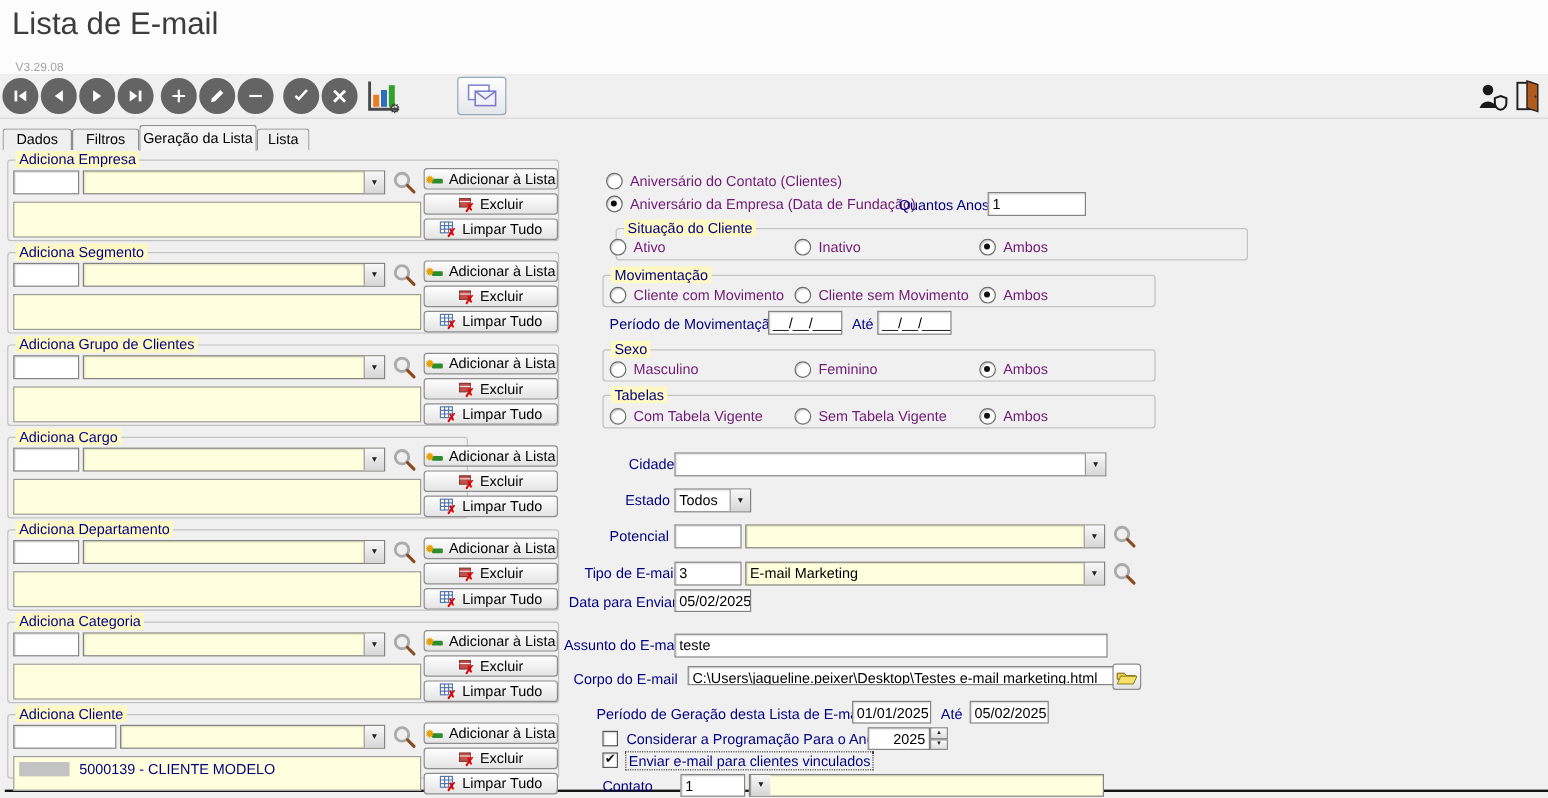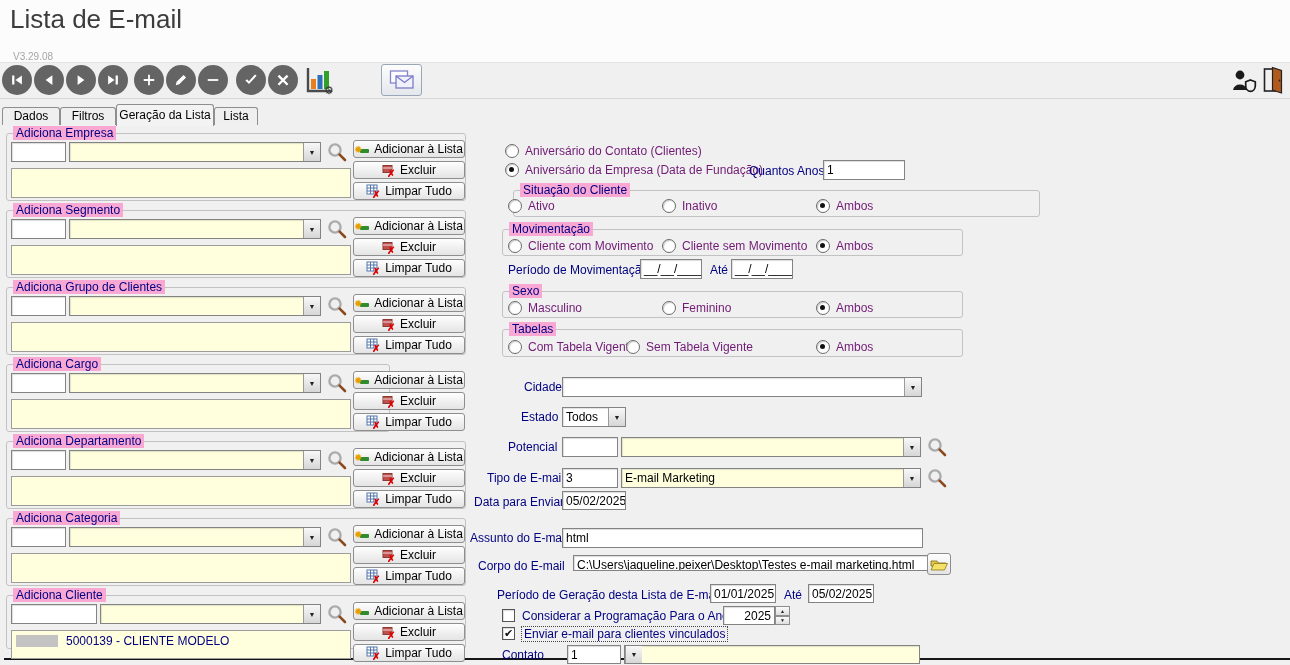--- a/index.html
+++ b/index.html
@@ -18,21 +18,21 @@
   .sqbtn{position:absolute;border:1px solid #9AA7B8;border-radius:3px;background:linear-gradient(#FDFDFD,#E4E7EB);
          display:flex;align-items:center;justify-content:center;padding:0;cursor:pointer}
   .flatico{position:absolute;background:none;border:none;padding:0;cursor:pointer}
   
   .tabs{position:absolute;left:2px;top:104px;height:21px}
   .tab{position:absolute;top:3px;height:17px;border:1px solid #8E8E8E;border-bottom:none;
        border-radius:3px 3px 0 0;background:#EFEFEF;text-align:center;font-size:12px;line-height:17px;cursor:pointer}
   .tab.active{top:0;height:21px;background:#F3F3F3;line-height:20px;z-index:2}
   
   .gbox{position:absolute;border:1px solid #C2C2C2;border-radius:3px;box-sizing:border-box}
-  .glabel{position:absolute;top:-8px;left:6px;background:#f9a8d4;padding:0 3px;color:#000080;font-size:12px;white-space:nowrap}
+  .glabel{position:absolute;top:-8px;left:6px;background:#fef9c3;padding:0 3px;color:#000080;font-size:12px;white-space:nowrap}
   .lbl{position:absolute;color:#000080;font-size:12px;white-space:nowrap}
   .inp{position:absolute;background:#fff;border:1px solid #838383;box-shadow:inset 1px 1px 1px rgba(0,0,0,.14);
        box-sizing:border-box;font-size:12px;padding:2px 3px;white-space:nowrap;overflow:hidden}
   .combo{position:absolute;display:flex;background:#fff;border:1px solid #838383;box-sizing:border-box;
          box-shadow:inset 1px 1px 1px rgba(0,0,0,.12);cursor:pointer}
   .combo.yellow{background:#FFFFDE}
   .combo .val{flex:1;font-size:12px;padding:2px 3px;white-space:nowrap;overflow:hidden}
   .combo .dd{width:16px;background:linear-gradient(#F8F8F8,#D6D6D6);border-left:1px solid #9A9A9A;
              display:flex;align-items:center;justify-content:center;font-size:7px;color:#222}
   .listbox{position:absolute;background:#FFFFDE;border:1px solid #9C9C9C;box-sizing:border-box;overflow:hidden}
@@ -507,21 +507,21 @@
     <span class="rl">Ambos</span>
   </div>
 
 <div class="gbox" style="left:502px;top:329px;width:461px;height:28px">
   <span class="glabel">Tabelas</span>
 </div>
 <div class="radio" style="left:508px;top:340px">
     <span class="rc"></span>
     <span class="rl">Com Tabela Vigente</span>
   </div>
-<div class="radio" style="left:626px;top:340px">
+<div class="radio" style="left:662px;top:340px">
     <span class="rc"></span>
     <span class="rl">Sem Tabela Vigente</span>
   </div>
 <div class="radio sel" style="left:816px;top:340px">
     <span class="rc"></span>
     <span class="rl">Ambos</span>
   </div>
 
 <span class="lbl" style="left:524px;top:380px">Cidade</span>
 <div class="combo" style="left:562px;top:377px;width:360px;height:20px">
@@ -554,21 +554,21 @@
   </div>
 <span class="mag" style="left:927px;top:468px"><svg viewBox="0 0 20 20" width="20" height="20">
       <circle cx="8" cy="8" r="5.6" stroke="#ABABAB" stroke-width="2.4" fill="none"></circle>
       <line x1="12.6" y1="12.6" x2="18" y2="18" stroke="#8B4A1E" stroke-width="2.6" stroke-linecap="round"></line>
     </svg></span>
 
 <span class="lbl" style="left:474px;top:495px">Data para Enviar</span>
 <div class="inp" style="left:562px;top:491px;width:64px;height:19px">05/02/2025</div>
 
 <span class="lbl" style="left:470px;top:531px">Assunto do E-mail</span>
-<div class="inp" style="left:562px;top:528px;width:361px;height:20px">html</div>
+<div class="inp" style="left:562px;top:528px;width:361px;height:20px">teste</div>
 
 <span class="lbl" style="left:478px;top:559px">Corpo do E-mail</span>
 <div class="inp" style="left:573px;top:555px;width:361px;height:16px">C:\Users\jaqueline.peixer\Desktop\Testes e-mail marketing.html</div>
 <button class="sbtn" style="left:927px;top:553px;width:24px;height:22px">
   <svg width="18" height="14" viewBox="0 0 18 14">
       <path d="M1 4 h6 l1.5 2 H16 v3 H1 Z" fill="#E8C84A" stroke="#7A6A10" stroke-width="0.8"></path>
       <path d="M1 13 L4 6.5 H17.5 L14.5 13 Z" fill="#F5E06A" stroke="#8A7A18" stroke-width="0.8"></path>
     </svg>
 </button>
 

